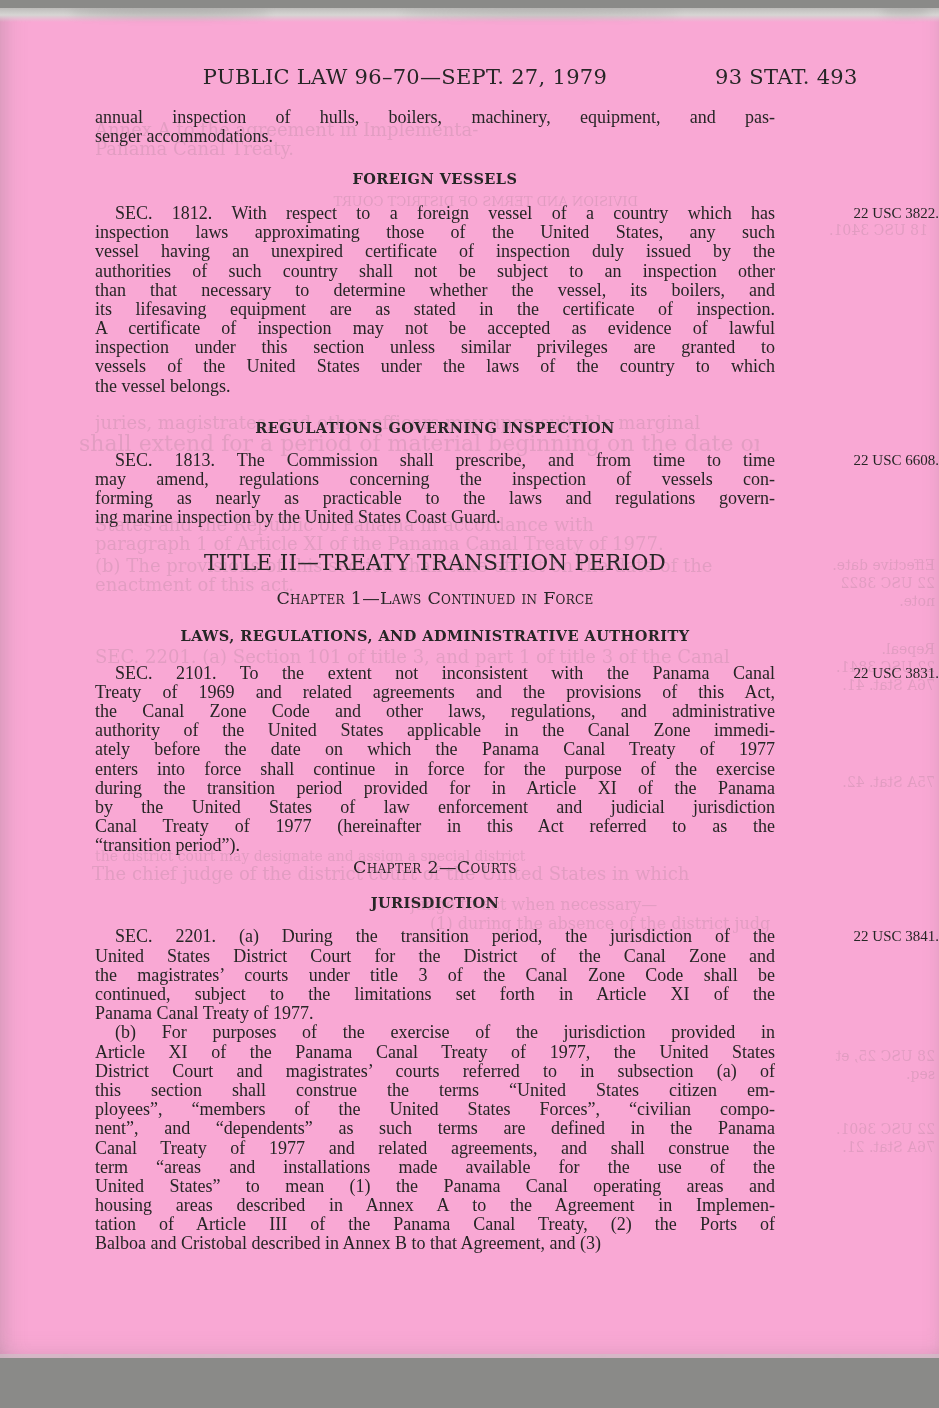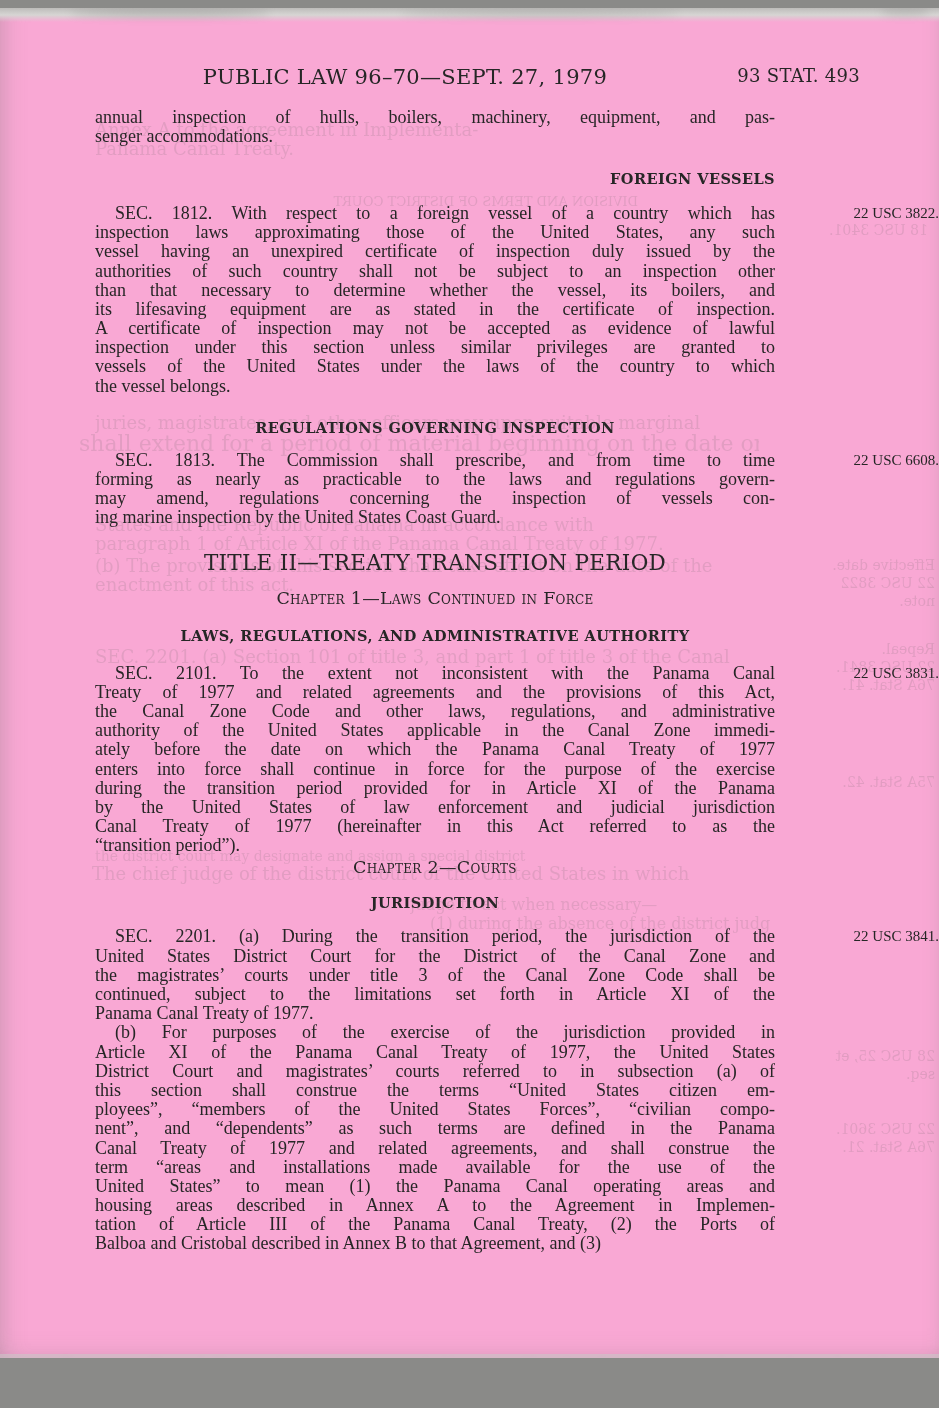--- a/index.html
+++ b/index.html
@@ -16,22 +16,22 @@
     background:linear-gradient(#bdbcba 0%, #d6d5d3 50%, rgba(214,213,211,0) 100%); }
   .blob { position:absolute; background:#6e6e6c; border-radius:50%; filter:blur(4px); }
   .blob.b1 { left:70px; top:0; width:200px; height:9px; opacity:.28; }
   .blob.b2 { left:400px; top:1px; width:280px; height:8px; opacity:.22; }
   .blob.b3 { left:880px; top:0; width:50px; height:7px; opacity:.25; }
   .bottom-edge { position:absolute; bottom:0; left:0; right:0; height:4px;
     background:#cbcac8; opacity:.55; }
 
   .header { position:absolute; top:57px; left:65px; width:680px; text-align:center;
     font-size:21px; letter-spacing:.3px; }
-  .stat   { position:absolute; top:57px; left:715px; width:145px; text-align:right;
-    font-size:18px; letter-spacing:.3px; }
+  .stat   { position:absolute; top:57px; left:715px; width:145px; 
+    font-size:21px; letter-spacing:.3px; }
 
   .content { position:absolute; top:0; left:95px; width:680px; }
   .para { position:relative;font-family:Liberation Serif, serif; }
   .line { font-size:18px; line-height:19.2px; height:19.2px; overflow:hidden;
     text-align:justify; text-align-last:justify; letter-spacing:0; }
   .line.last { text-align-last:left; }
   .line.indent { text-indent:20px; }
 
   .h-small { font-size:14.5px; font-weight:bold; letter-spacing:.45px;
     text-align:center; line-height:15px; height:15px; }
@@ -58,48 +58,48 @@
   <div class="blob b3"></div>
 
   <div class="header">PUBLIC LAW 96–70—SEPT. 27, 1979</div>
   <div class="stat">93 STAT. 493</div>
 
   <div class="content" id="content">
       <div class="para" style="margin-top: 100px;">
         <div class="line">annual inspection of hulls, boilers, machinery, equipment, and pas-</div>
         <div class="line last">senger accommodations.</div>
       </div>
-      <div class="h-small" style="margin-top: 24.6px; text-align: right;">FOREIGN VESSELS</div>
+      <div class="h-small" style="margin-top: 24.6px;">FOREIGN VESSELS</div>
       <div class="para" style="margin-top: 18px;">
         <div class="line indent">SEC. 1812. With respect to a foreign vessel of a country which has</div>
         <div class="line">inspection laws approximating those of the United States, any such</div>
         <div class="line">vessel having an unexpired certificate of inspection duly issued by the</div>
         <div class="line">authorities of such country shall not be subject to an inspection other</div>
         <div class="line">than that necessary to determine whether the vessel, its boilers, and</div>
         <div class="line">its lifesaving equipment are as stated in the certificate of inspection.</div>
         <div class="line">A certificate of inspection may not be accepted as evidence of lawful</div>
         <div class="line">inspection under this section unless similar privileges are granted to</div>
         <div class="line">vessels of the United States under the laws of the country to which</div>
         <div class="line last">the vessel belongs.</div>
         <span class="note">22 USC 3822.</span>
       </div>
       <div class="h-small" style="margin-top: 24px;">REGULATIONS GOVERNING INSPECTION</div>
       <div class="para" style="margin-top: 16px;">
         <div class="line indent">SEC. 1813. The Commission shall prescribe, and from time to time</div>
+        <div class="line">may amend, regulations concerning the inspection of vessels con-</div>
         <div class="line">forming as nearly as practicable to the laws and regulations govern-</div>
-        <div class="line">may amend, regulations concerning the inspection of vessels con-</div>
         <div class="line last">ing marine inspection by the United States Coast Guard.</div>
         <span class="note">22 USC 6608.</span>
       </div>
       <div class="h-title" style="margin-top: 22px;">TITLE II—TREATY TRANSITION PERIOD</div>
       <div class="h-chapter" style="margin-top: 14px;">Chapter 1—Laws Continued in Force</div>
       <div class="h-small" style="margin-top: 21px;">LAWS, REGULATIONS, AND ADMINISTRATIVE AUTHORITY</div>
       <div class="para" style="margin-top: 21px;">
         <div class="line indent">SEC. 2101. To the extent not inconsistent with the Panama Canal</div>
-        <div class="line">Treaty of 1977 and related agreements and the provisions of this Act,</div>
+        <div class="line">Treaty of 1969 and related agreements and the provisions of this Act,</div>
         <div class="line">the Canal Zone Code and other laws, regulations, and administrative</div>
         <div class="line">authority of the United States applicable in the Canal Zone immedi-</div>
         <div class="line">ately before the date on which the Panama Canal Treaty of 1977</div>
         <div class="line">enters into force shall continue in force for the purpose of the exercise</div>
         <div class="line">during the transition period provided for in Article XI of the Panama</div>
         <div class="line">by the United States of law enforcement and judicial jurisdiction</div>
         <div class="line">Canal Treaty of 1977 (hereinafter in this Act referred to as the</div>
         <div class="line last">“transition period”).</div>
         <span class="note">22 USC 3831.</span>
       </div>

